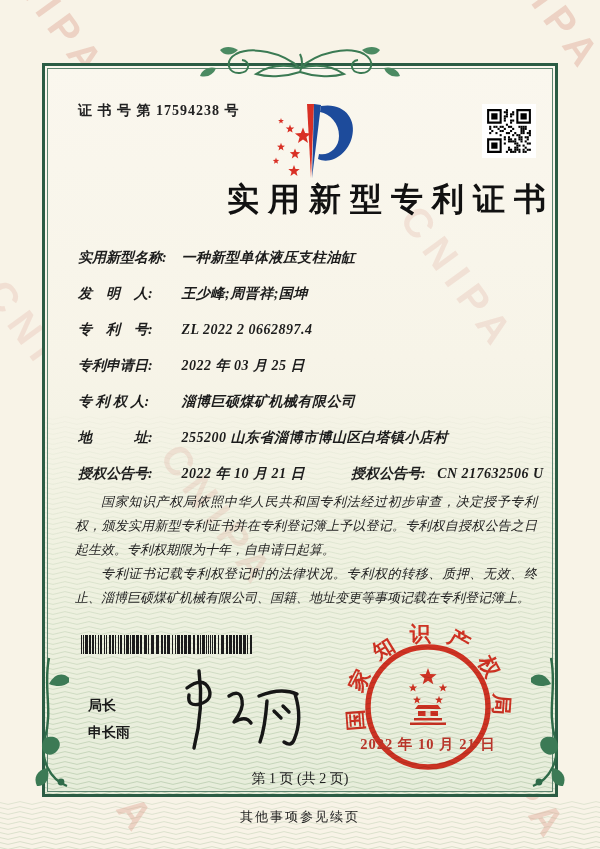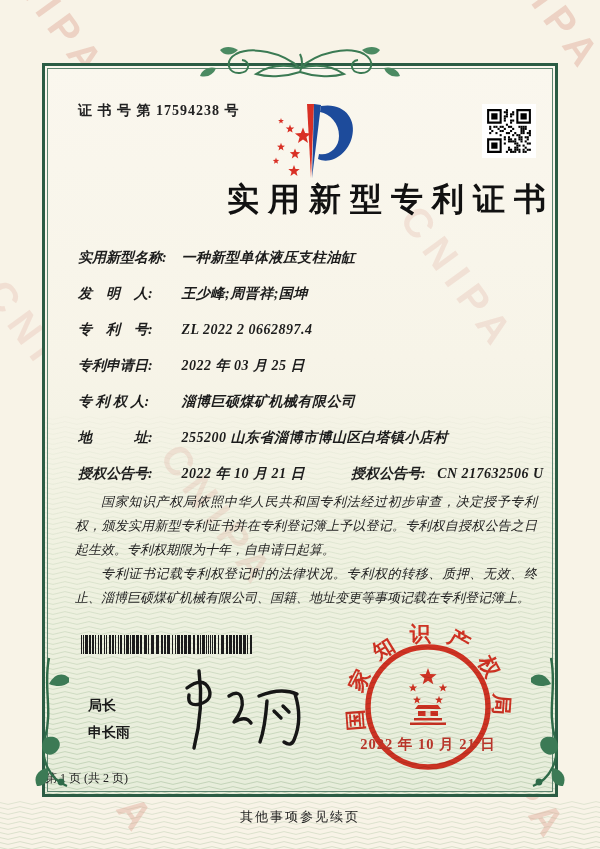--- a/index.html
+++ b/index.html
@@ -38,21 +38,21 @@
 
   .barcode{position:absolute;left:36px;top:569px;z-index:3;}
   .signer{position:absolute;left:43px;top:626px;font-family:"Liberation Sans","DejaVu Sans",sans-serif;
           font-weight:bold;font-size:14px;color:#1b1b1b;line-height:27px;z-index:3;}
   .signature{position:absolute;left:118px;top:600px;z-index:4;}
 
   .seal{position:absolute;left:288px;top:544px;z-index:4;mix-blend-mode:multiply;opacity:.95;}
   .seal-date{position:absolute;left:308px;top:669px;width:150px;text-align:center;font-size:14.5px;
              font-weight:bold;color:#b8352a;letter-spacing:1px;z-index:5;}
 
-  .page-note{position:absolute;left:0;right:0;top:704px;text-align:left;font-size:12px;color:#222;z-index:3;}
+  .page-note{position:absolute;left:0;right:0;top:704px;text-align:center;font-size:14px;color:#222;z-index:3;}
 
   .flourish-top{position:absolute;left:186px;top:44px;z-index:4;}
   .corner{position:absolute;z-index:4;}
   .corner.bl{left:3px;top:656px;}
   .corner.br{right:3px;top:656px;transform:scaleX(-1);}
 
   .continuation{position:absolute;left:0;right:0;top:808px;text-align:center;font-size:13px;
                 letter-spacing:2px;color:#222;z-index:3;}
 </style>
 </head>

